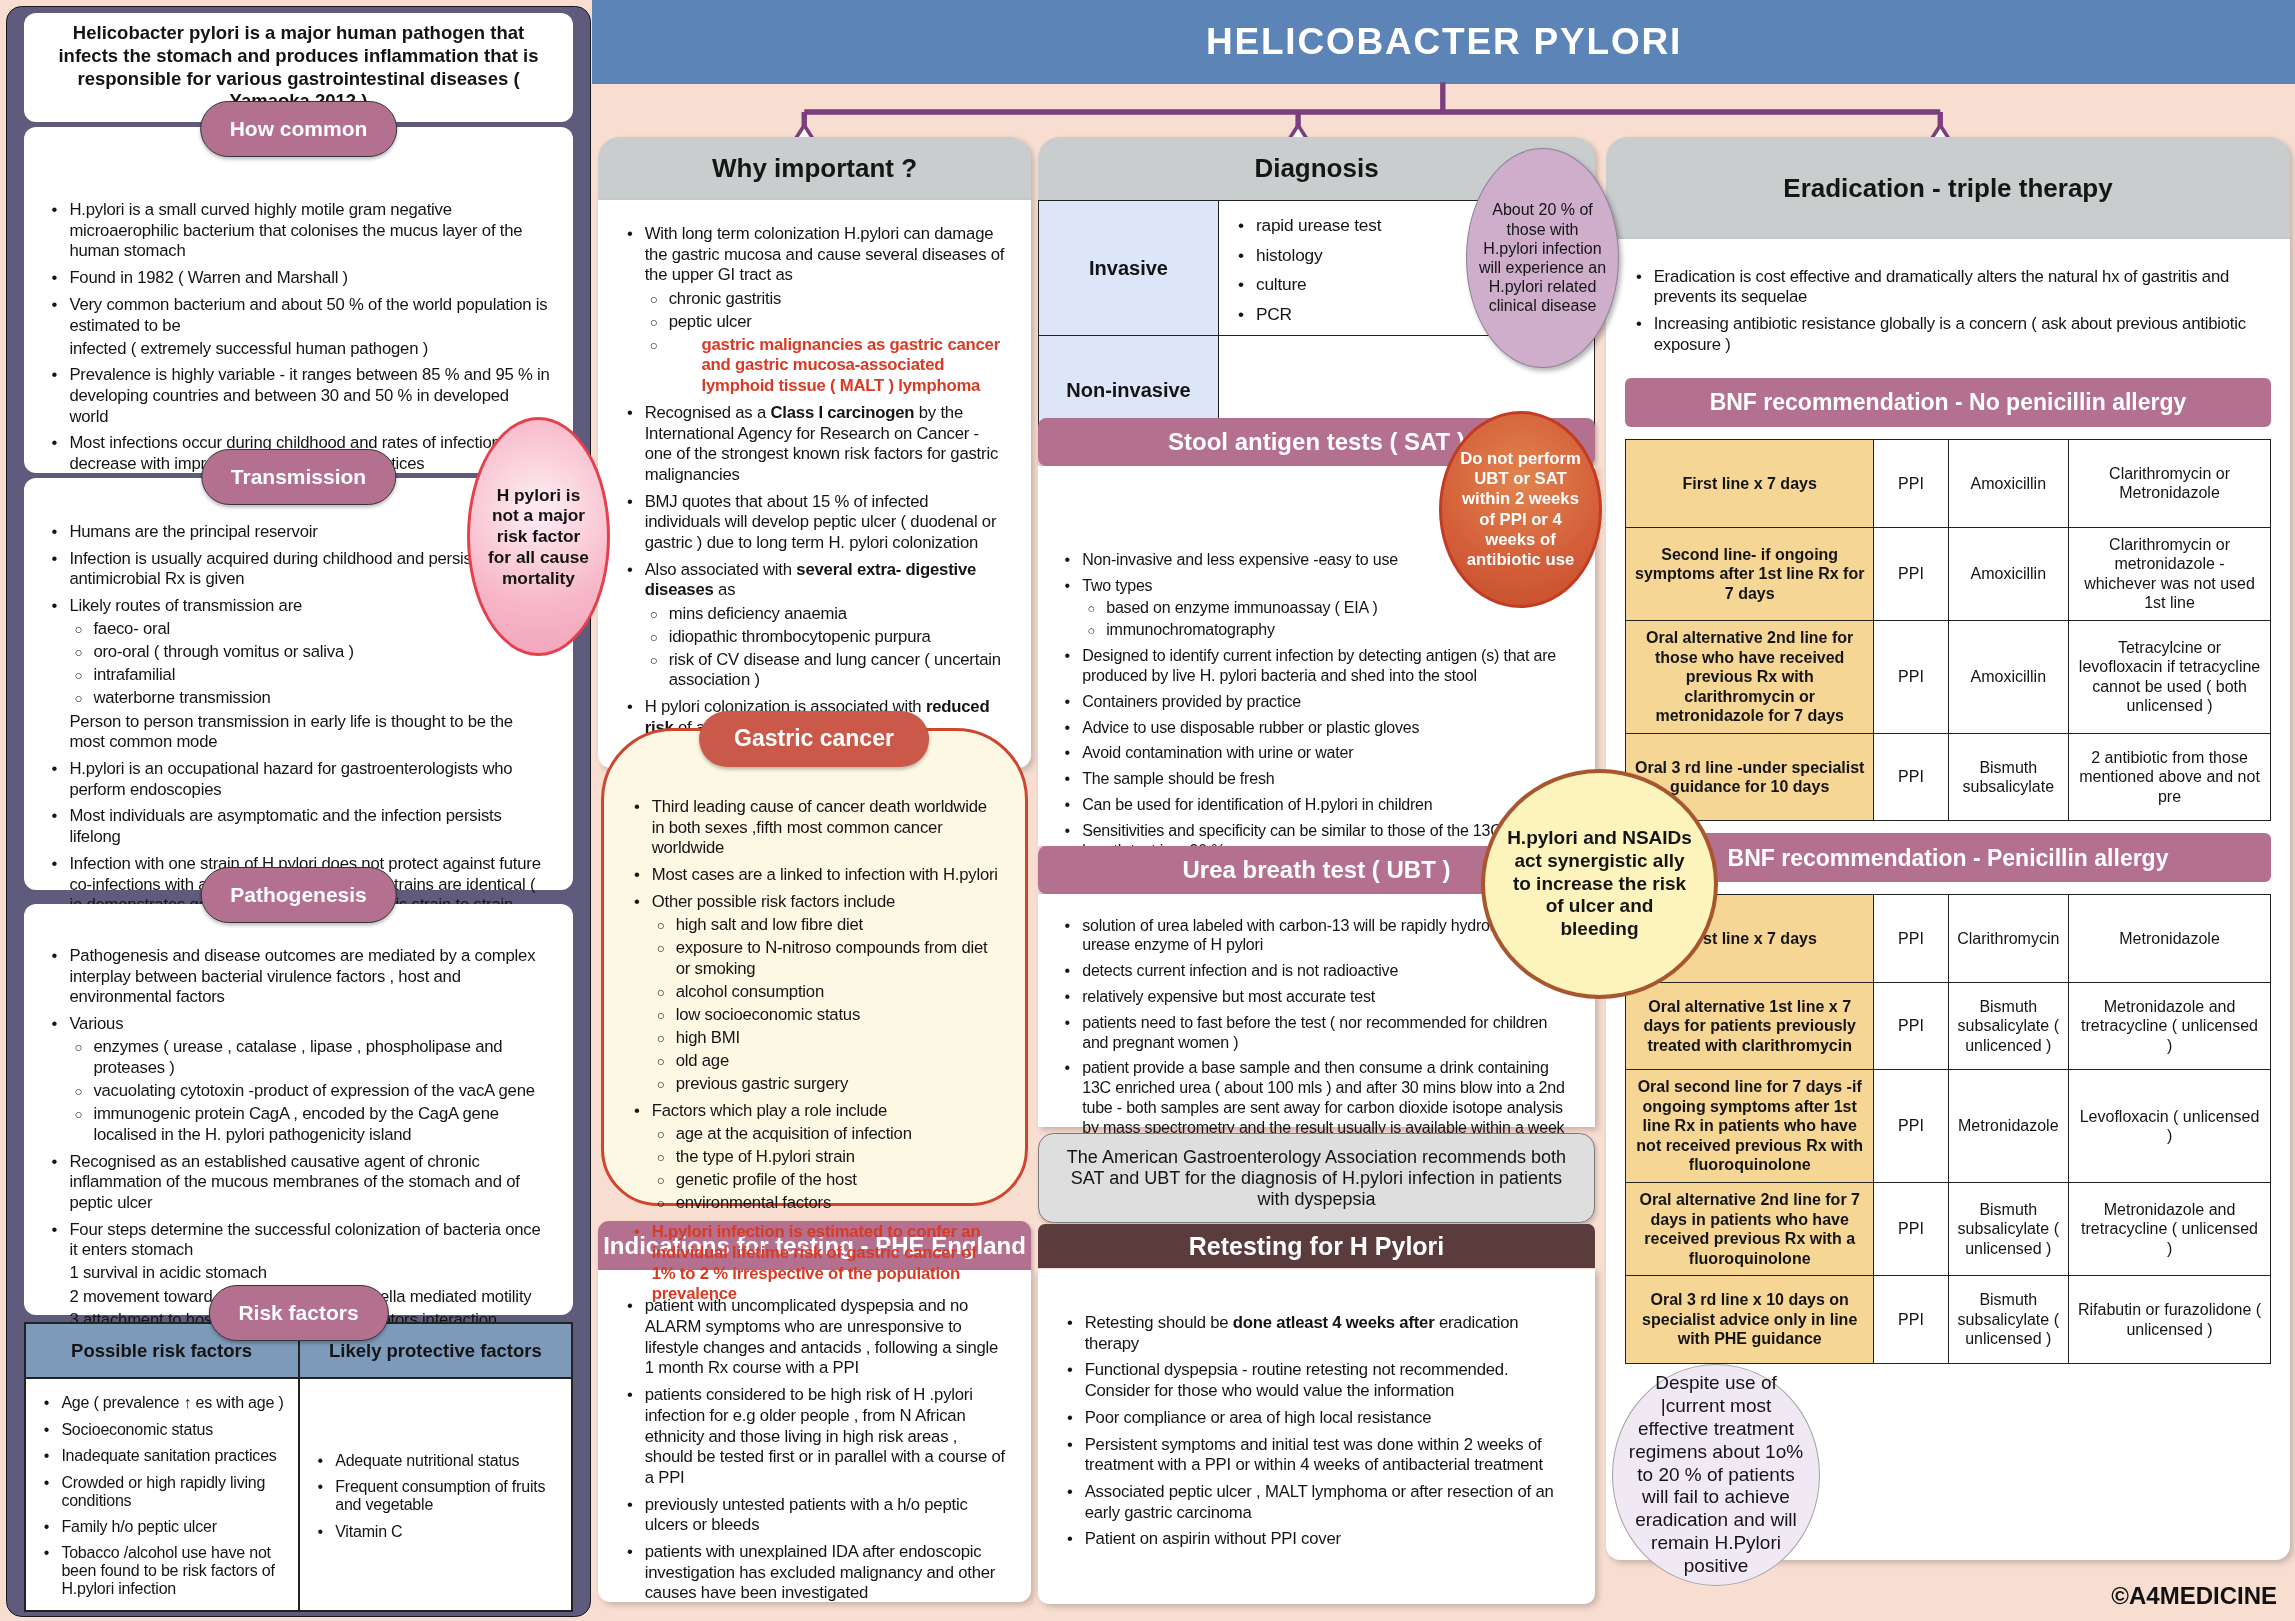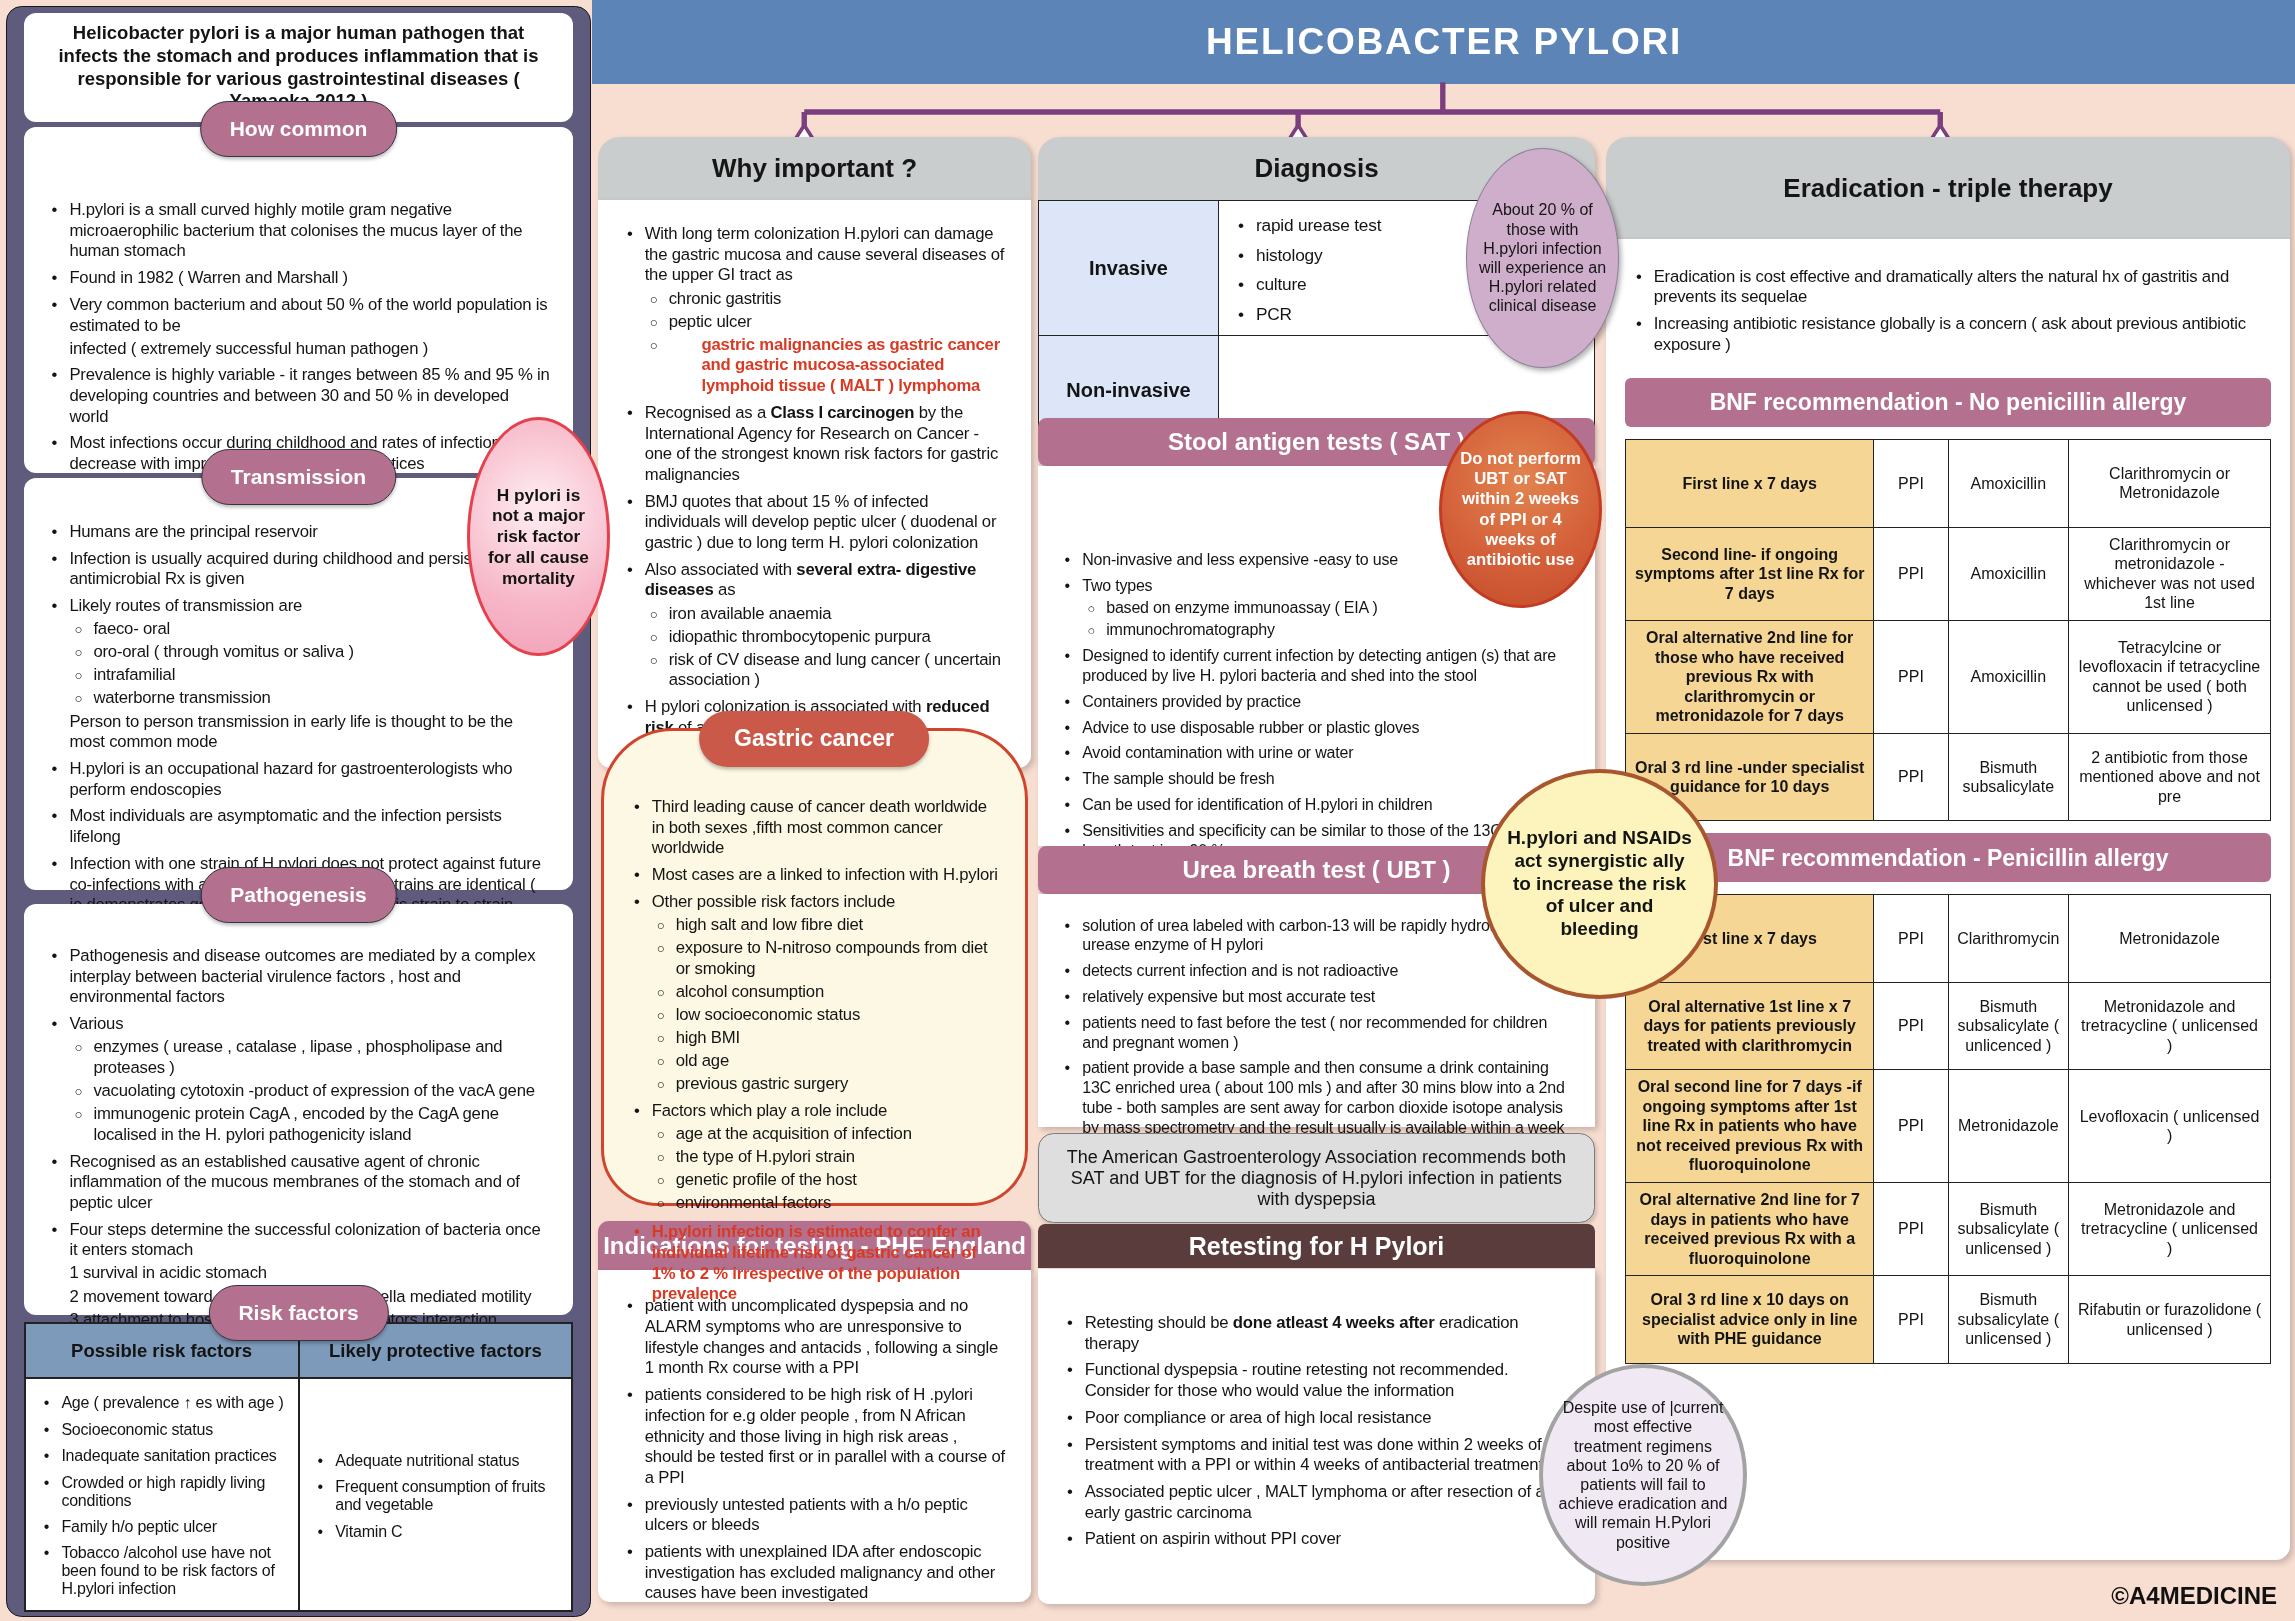--- a/index.html
+++ b/index.html
@@ -87,22 +87,22 @@
   .bub-pink{left:467px;top:417px;width:143px;height:239px;
     background:radial-gradient(circle at 50% 38%,#fde6ec 10%,#f7b7c8 60%,#f2a2b8 100%);
     border:3.6px solid #e4414d;font-size:17.3px;padding:0 14.3px;}
   .bub-purple{left:1466px;top:148px;width:153px;height:220px;background:#cfaecb;border:1.8px solid #8d8296;
     font-size:16px;font-weight:normal;padding:0 10.8px;box-shadow:2.4px 3px 4.8px rgba(0,0,0,.3);}
   .bub-orange{left:1439px;top:411px;width:163px;height:197px;
     background:radial-gradient(circle at 50% 35%,#e2854f 0%,#d4603a 55%,#c64c2a 100%);
     border:3px solid #c23b22;color:#fff;font-size:16.7px;padding:0 12px;}
   .bub-yellow{left:1481px;top:769px;width:237px;height:230px;background:#fcf4bc;border:4.8px solid #a8562e;
     font-size:19px;padding:0 20.3px;}
-  .bub-lav{left:1539px;top:1364px;width:208px;height:222px;background:#f0e9f4;border:4px solid #a3a3a3;
-    font-size:16px;font-weight:normal;padding:0 15.5px;}
+  .bub-lav{left:1612px;top:1364px;width:208px;height:222px;background:#f0e9f4;border:1px solid #a3a3a3;
+    font-size:19px;font-weight:normal;padding:0 15.5px;}
   .footer{position:absolute;right:18px;bottom:10.8px;font-weight:bold;font-size:24px;color:#111;}
 </style>
 </head>
 <body>
 
 <div class="abs leftcol">
   <div class="lcard intro">Helicobacter pylori is a major human pathogen that infects the stomach and produces inflammation that is responsible for various gastrointestinal diseases ( Yamaoka 2012 )</div>
 
   <div class="pill" style="top:94px;">How common</div>
   <div class="lcard" style="top:120px;height:346px;">
@@ -314,21 +314,21 @@
     <div class="li b">
       <span class="mk"></span>
       <span class="tx">BMJ quotes that about 15 % of infected individuals will develop peptic ulcer ( duodenal or gastric ) due to long term H. pylori colonization</span>
     </div>
     <div class="li b">
       <span class="mk"></span>
       <span class="tx">Also associated with <b>several extra- digestive diseases</b> as</span>
     </div>
     <div class="li s">
       <span class="mk"></span>
-      <span class="tx">iron available anaemia</span>
+      <span class="tx">mins deficiency anaemia</span>
     </div>
     <div class="li s">
       <span class="mk"></span>
       <span class="tx">idiopathic thrombocytopenic purpura</span>
     </div>
     <div class="li s">
       <span class="mk"></span>
       <span class="tx">risk of CV disease and lung cancer ( uncertain association )</span>
     </div>
     <div class="li b">

